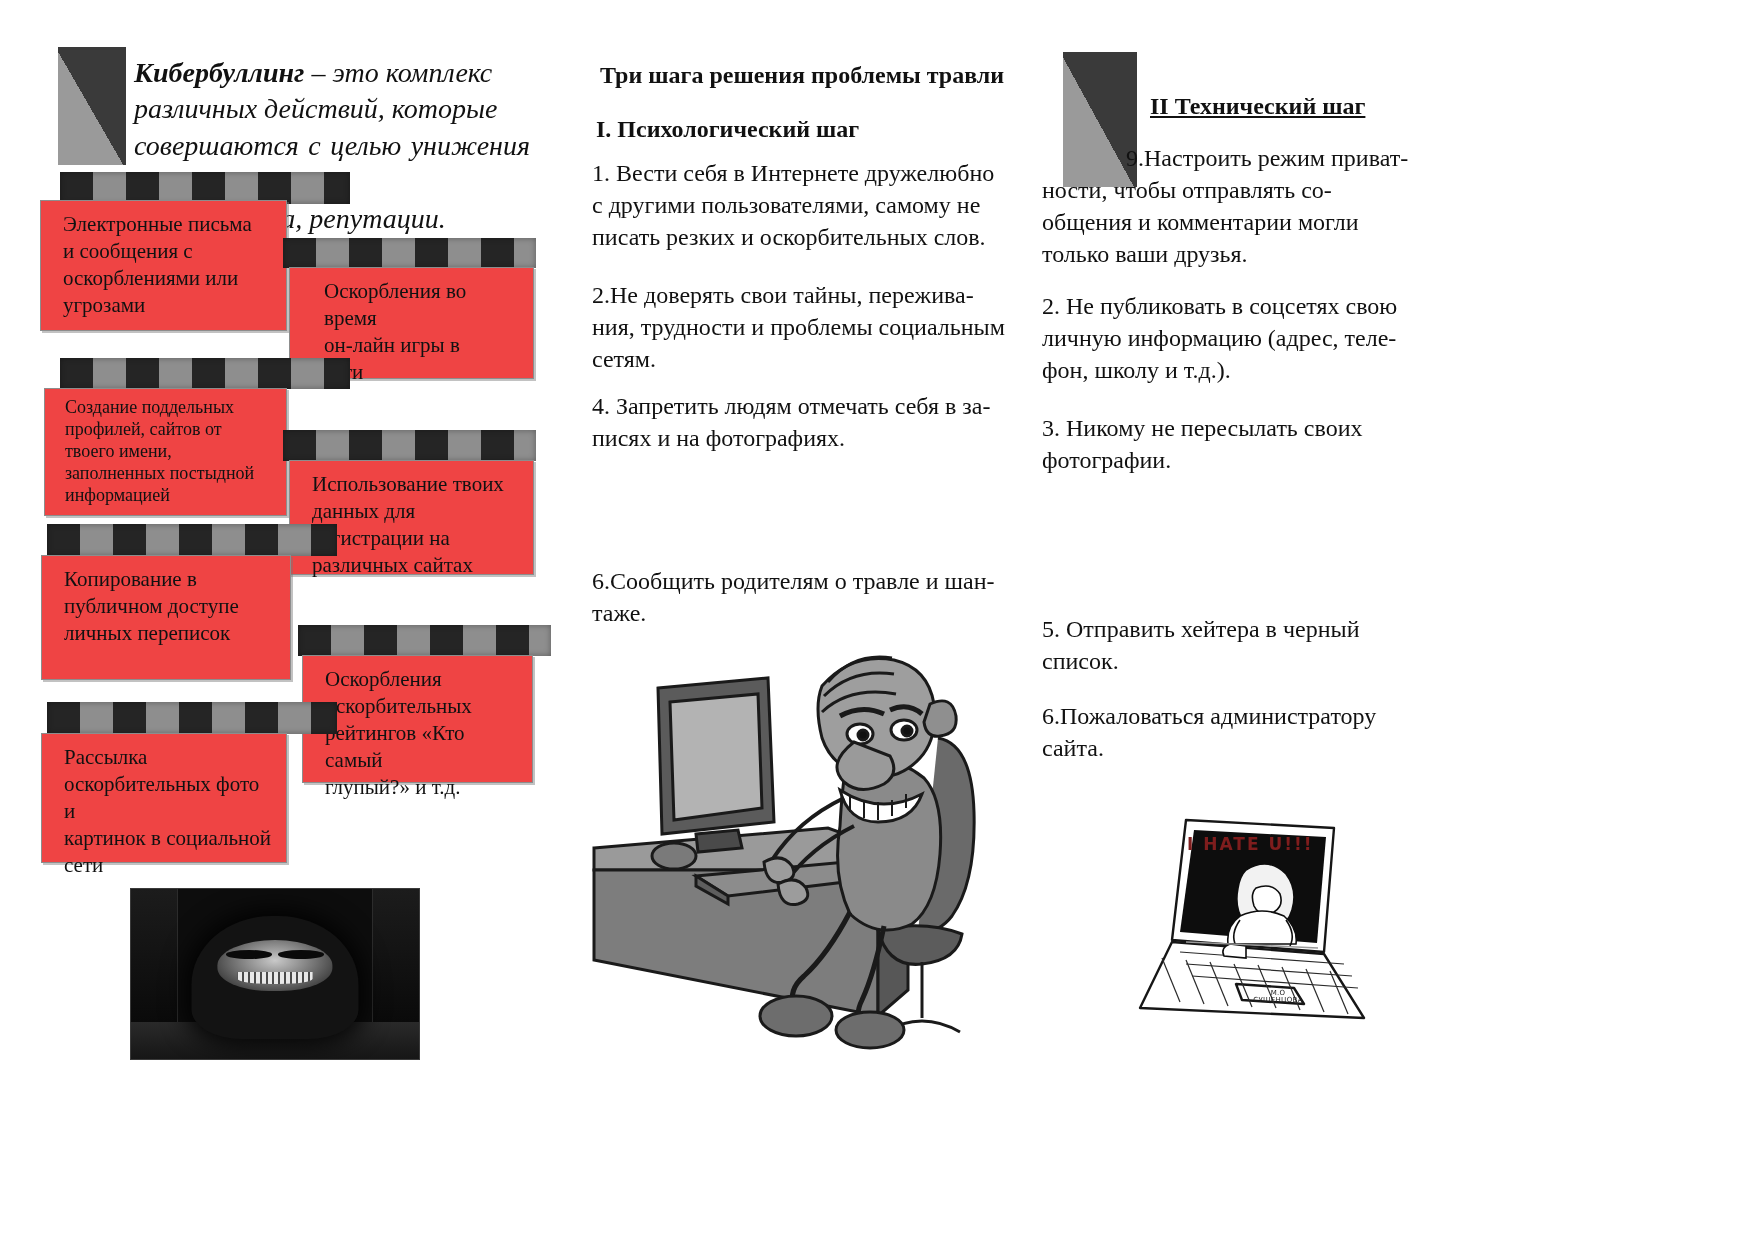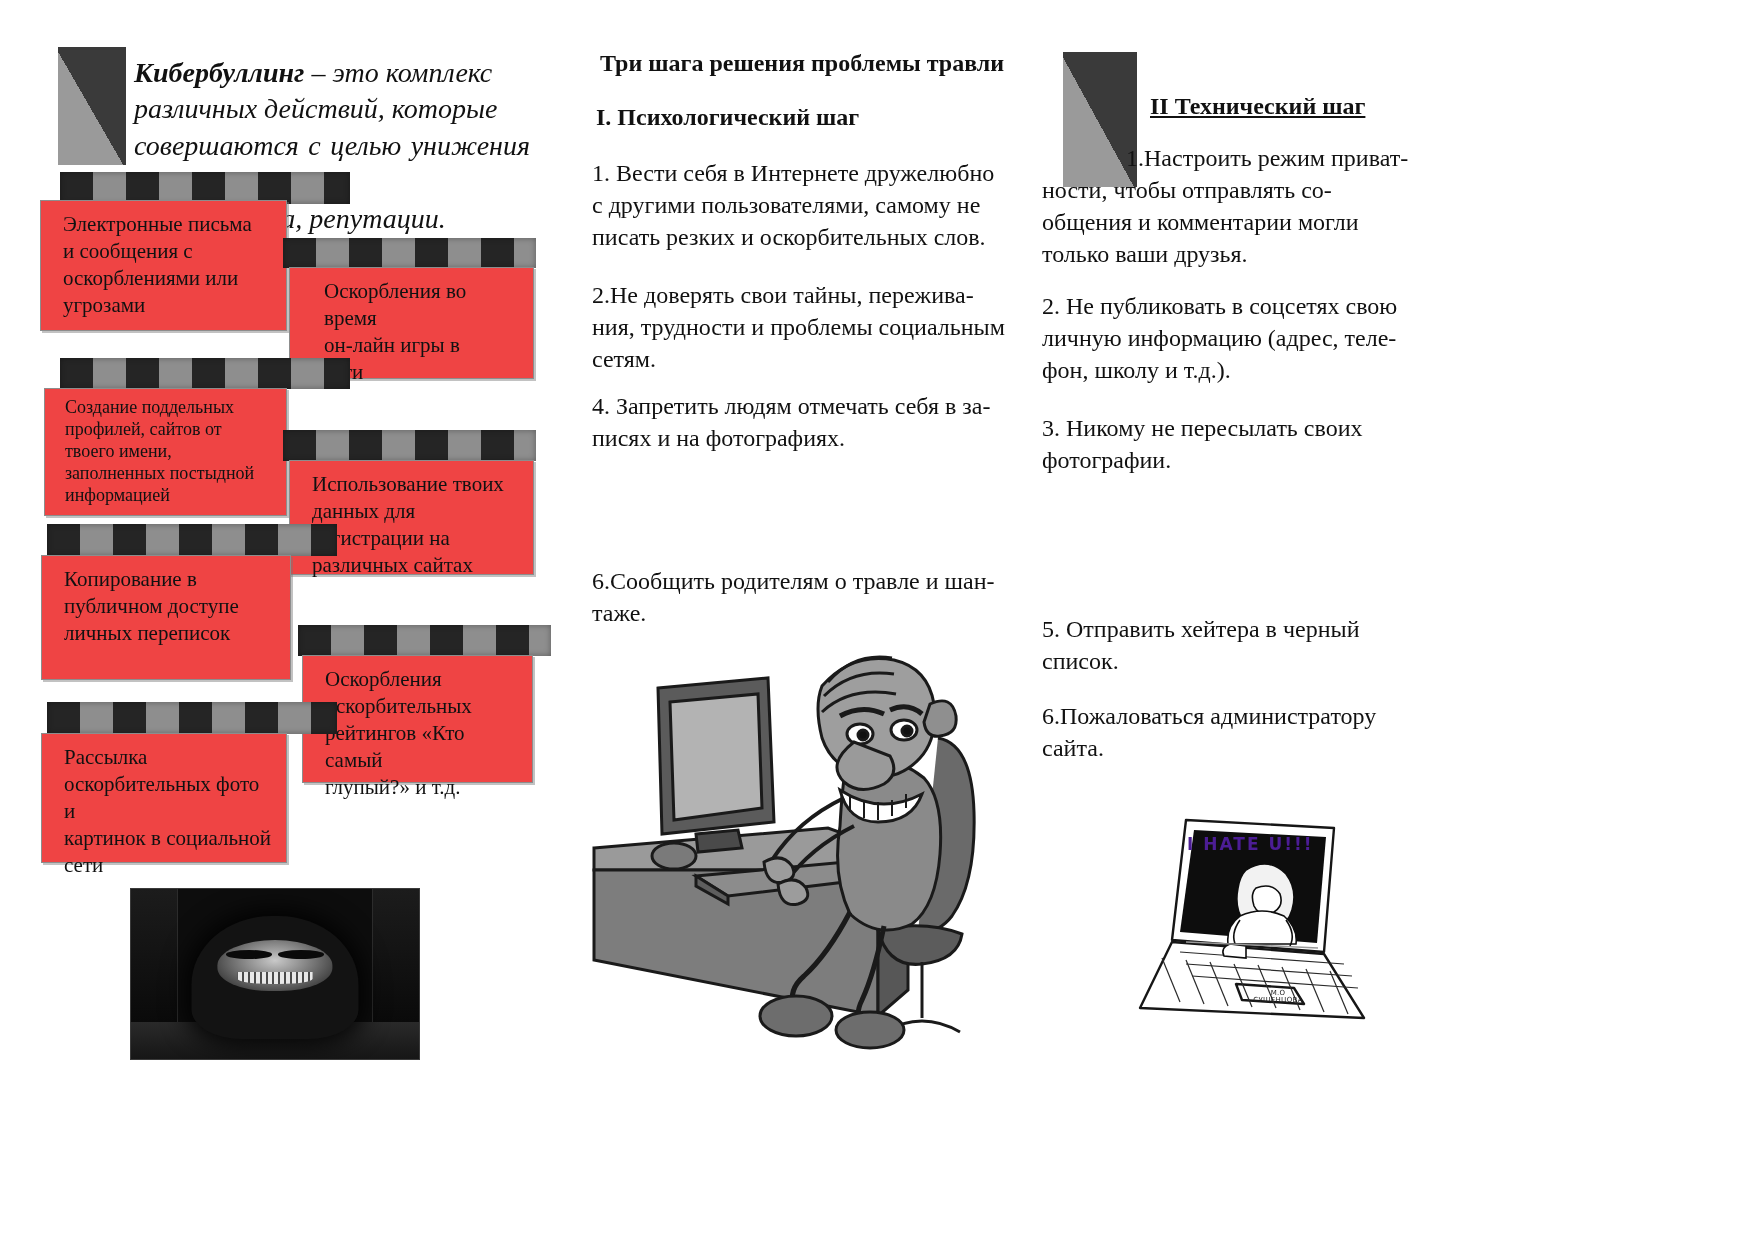--- a/index.html
+++ b/index.html
@@ -86,20 +86,21 @@
     font-style: italic;
   }
   .intro-text b { font-weight: bold; }
 
   
   .col-head {
     position: absolute;
     font-weight: bold;
     font-size: 24px;
     white-space: pre-line;
+    margin-top: 12px;
   }
   .para {
     position: absolute;
     font-size: 24px;
     line-height: 1.34;
     white-space: pre-line;
   }
 
   
   .r-head {
@@ -169,21 +170,21 @@
     border-radius: 0 0 45% 45%;
   }
 
   
   .troll-scene { position: absolute; }
 
   
   .laptop { position: absolute; }
   .laptop .screen-label {
     position: absolute;
-    color: #4c1d95;
+    color: #7f1d1d;
     font-family: "DejaVu Sans", "Liberation Sans", sans-serif;
     font-weight: bold;
     letter-spacing: 2px;
     font-size: 17px;
   }
   .laptop .brand-label {
     position: absolute;
     color: #222;
     font-family: "DejaVu Sans", "Liberation Sans", sans-serif;
     font-size: 7px;
@@ -349,21 +350,21 @@
         <ellipse cx="218" cy="386" rx="36" ry="20" fill="#6d6d6d"></ellipse>
         <ellipse cx="292" cy="400" rx="34" ry="18" fill="#6d6d6d"></ellipse>
       </g>
     </svg>
   </div>
 
   <div class="tri-block" style="left:1063px; top:52px; width:74px; height:135px;"></div>
 
   <div class="r-head" style="left:1150px; top:93px; width:400px;">II Технический шаг</div>
 
-  <div class="para" style="left:1042px; top:142px; width:420px; text-indent:84px;">1.Настроить режим приват-
+  <div class="para" style="left:1042px; top:142px; width:420px; text-indent:84px;">9.Настроить режим приват-
 ности, чтобы отправлять со-
 общения и комментарии могли
 только ваши друзья.</div>
 
   <div class="para" style="left:1042px; top:290px; width:430px;">2. Не публиковать в соцсетях свою
 личную информацию (адрес, теле-
 фон, школу и т.д.).</div>
 
   <div class="para" style="left:1042px; top:412px; width:430px;">3. Никому не пересылать своих
 фотографии.</div>

